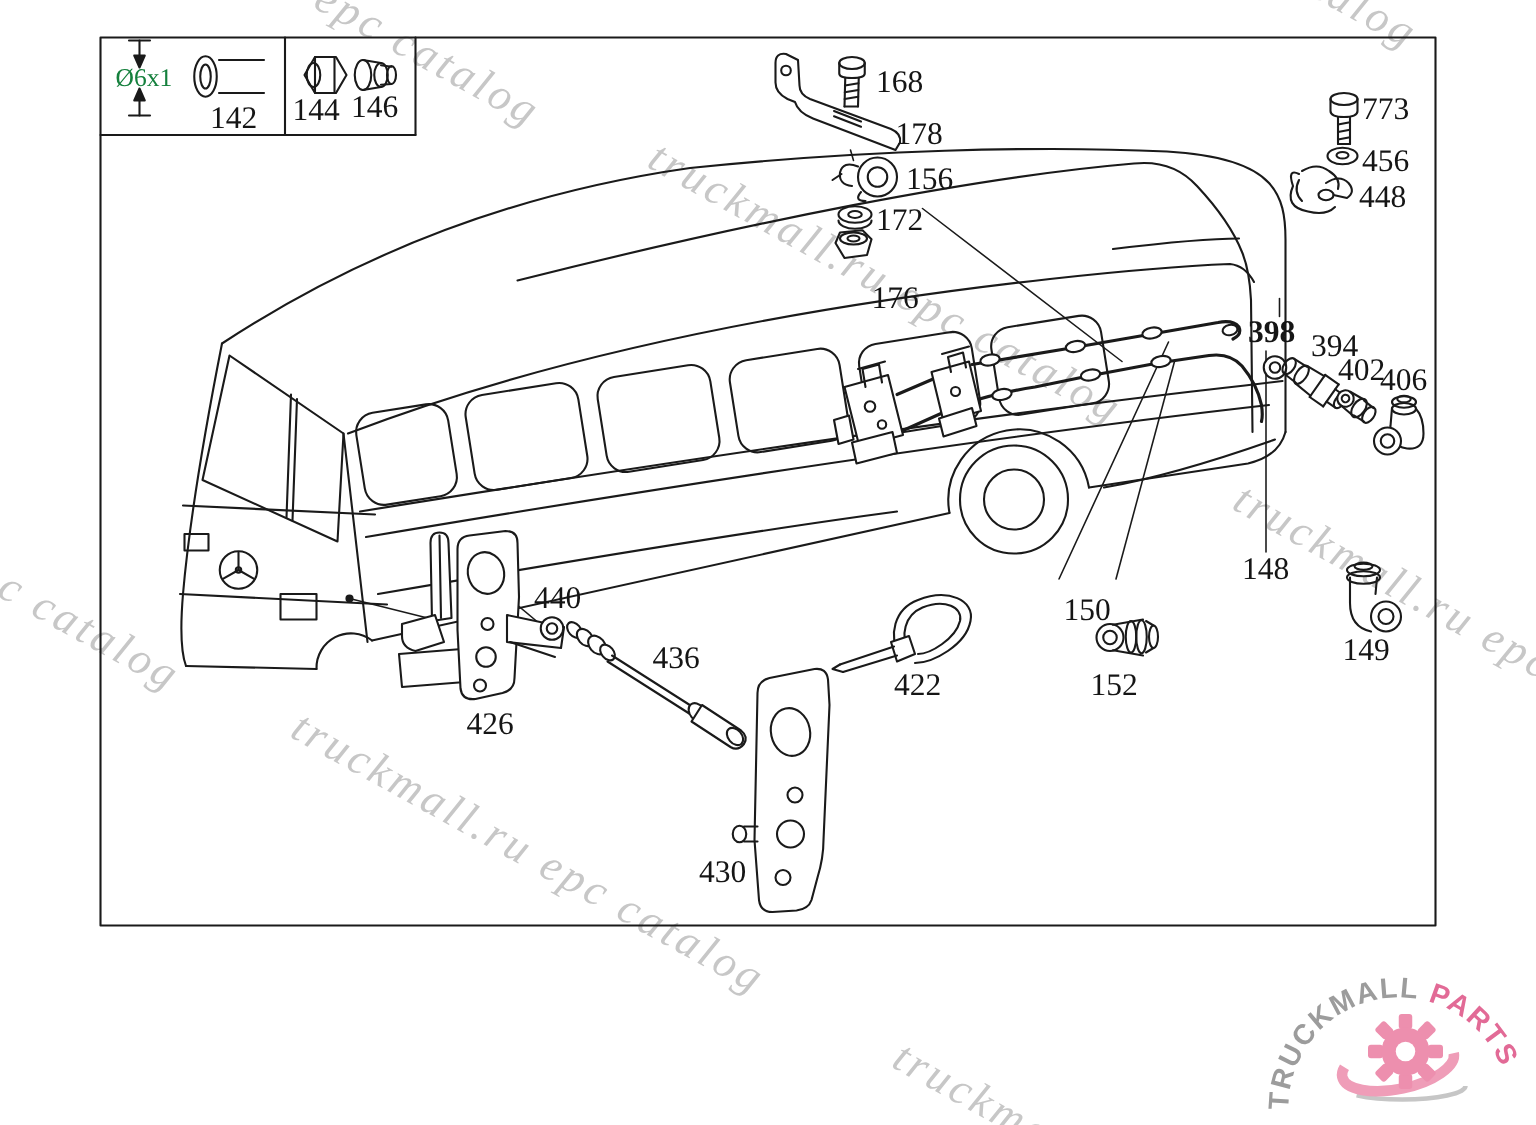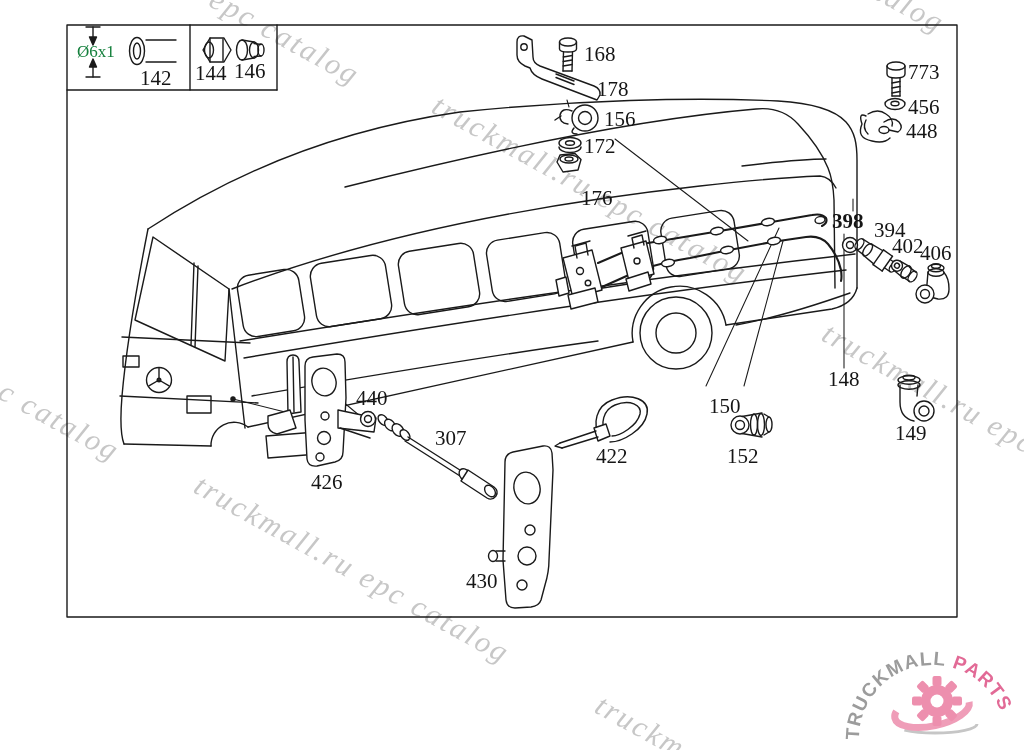--- a/index.html
+++ b/index.html
@@ -367,21 +367,21 @@
       <div class="callout" style="left: 832px; top: 211px; font-weight: bold;">398</div>
       <div class="callout" style="left: 874px; top: 220px;">394</div>
       <div class="callout" style="left: 892px; top: 236px;">402</div>
       <div class="callout" style="left: 920px; top: 243px;">406</div>
       <div class="callout" style="left: 828px; top: 369px;">148</div>
       <div class="callout" style="left: 895px; top: 423px; text-align: right;">149</div>
       <div class="callout" style="left: 694px; top: 396px; margin-left: 15px;">150</div>
       <div class="callout" style="left: 727px; top: 446px;">152</div>
       <div class="callout" style="left: 596px; top: 446px;">422</div>
       <div class="callout" style="left: 311px; top: 472px;">426</div>
-      <div class="callout" style="left: 435px; top: 428px;">307</div>
+      <div class="callout" style="left: 435px; top: 428px;">436</div>
       <div class="callout" style="left: 356px; top: 388px;">440</div>
       <div class="callout" style="left: 466px; top: 571px;">430</div>
     </div>
 
   <svg id="logo" width="178" height="110" viewBox="0 0 178 110" xmlns="http://www.w3.org/2000/svg" xmlns:xlink="http://www.w3.org/1999/xlink">
     <defs>
       <path id="lp" d="M14,100 A73,73 0 0 1 161,97"></path>
     </defs>
     <g>
       <ellipse cx="90" cy="84" rx="42" ry="9" fill="none" stroke-width="3" stroke-dasharray="75 120" stroke="#c6c6c6"></ellipse>

